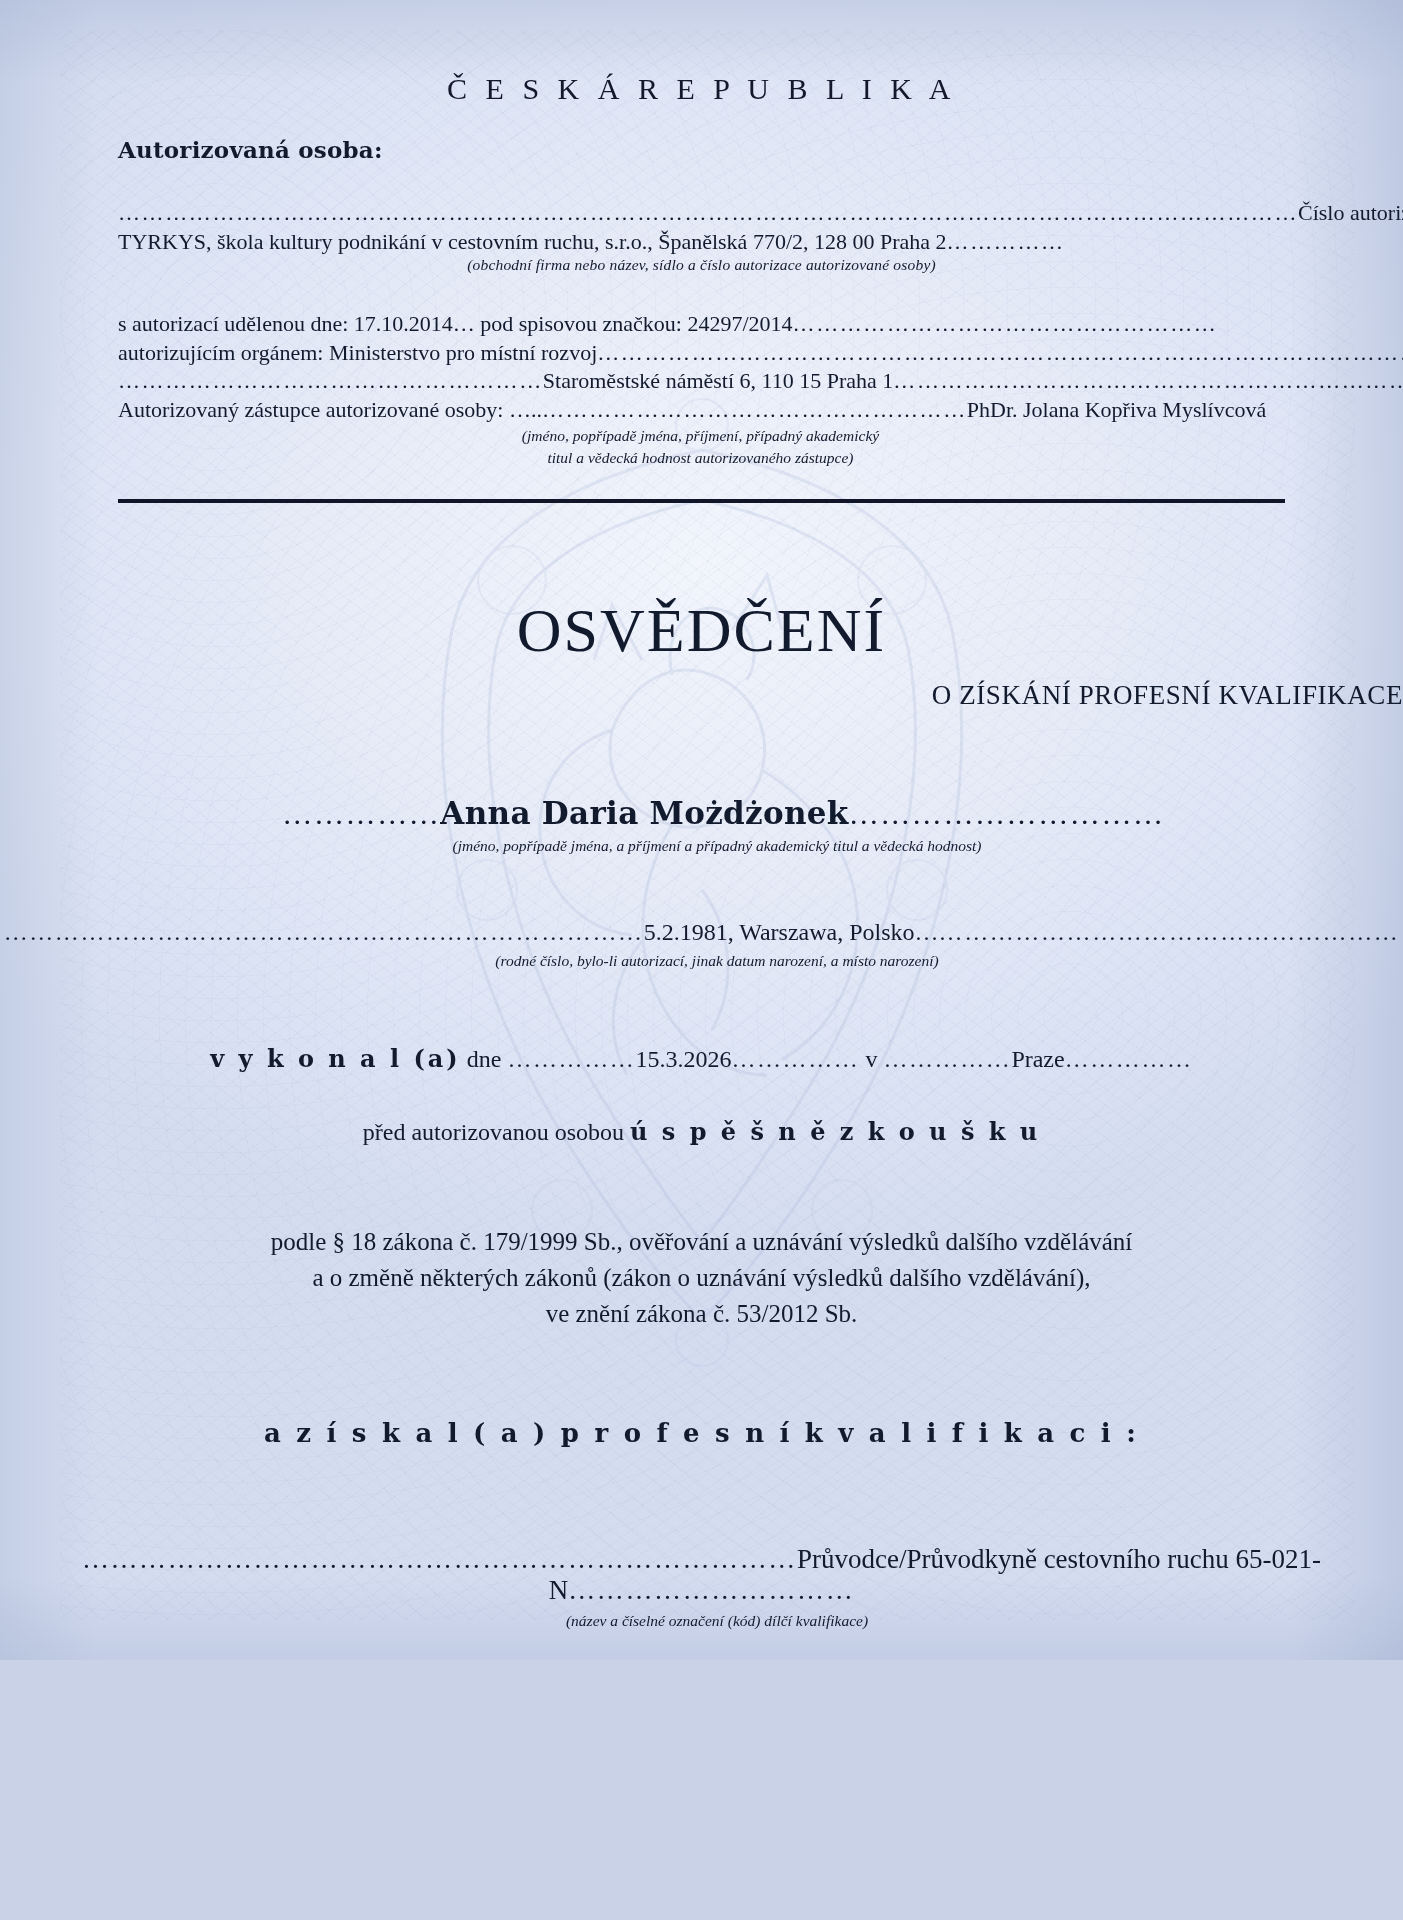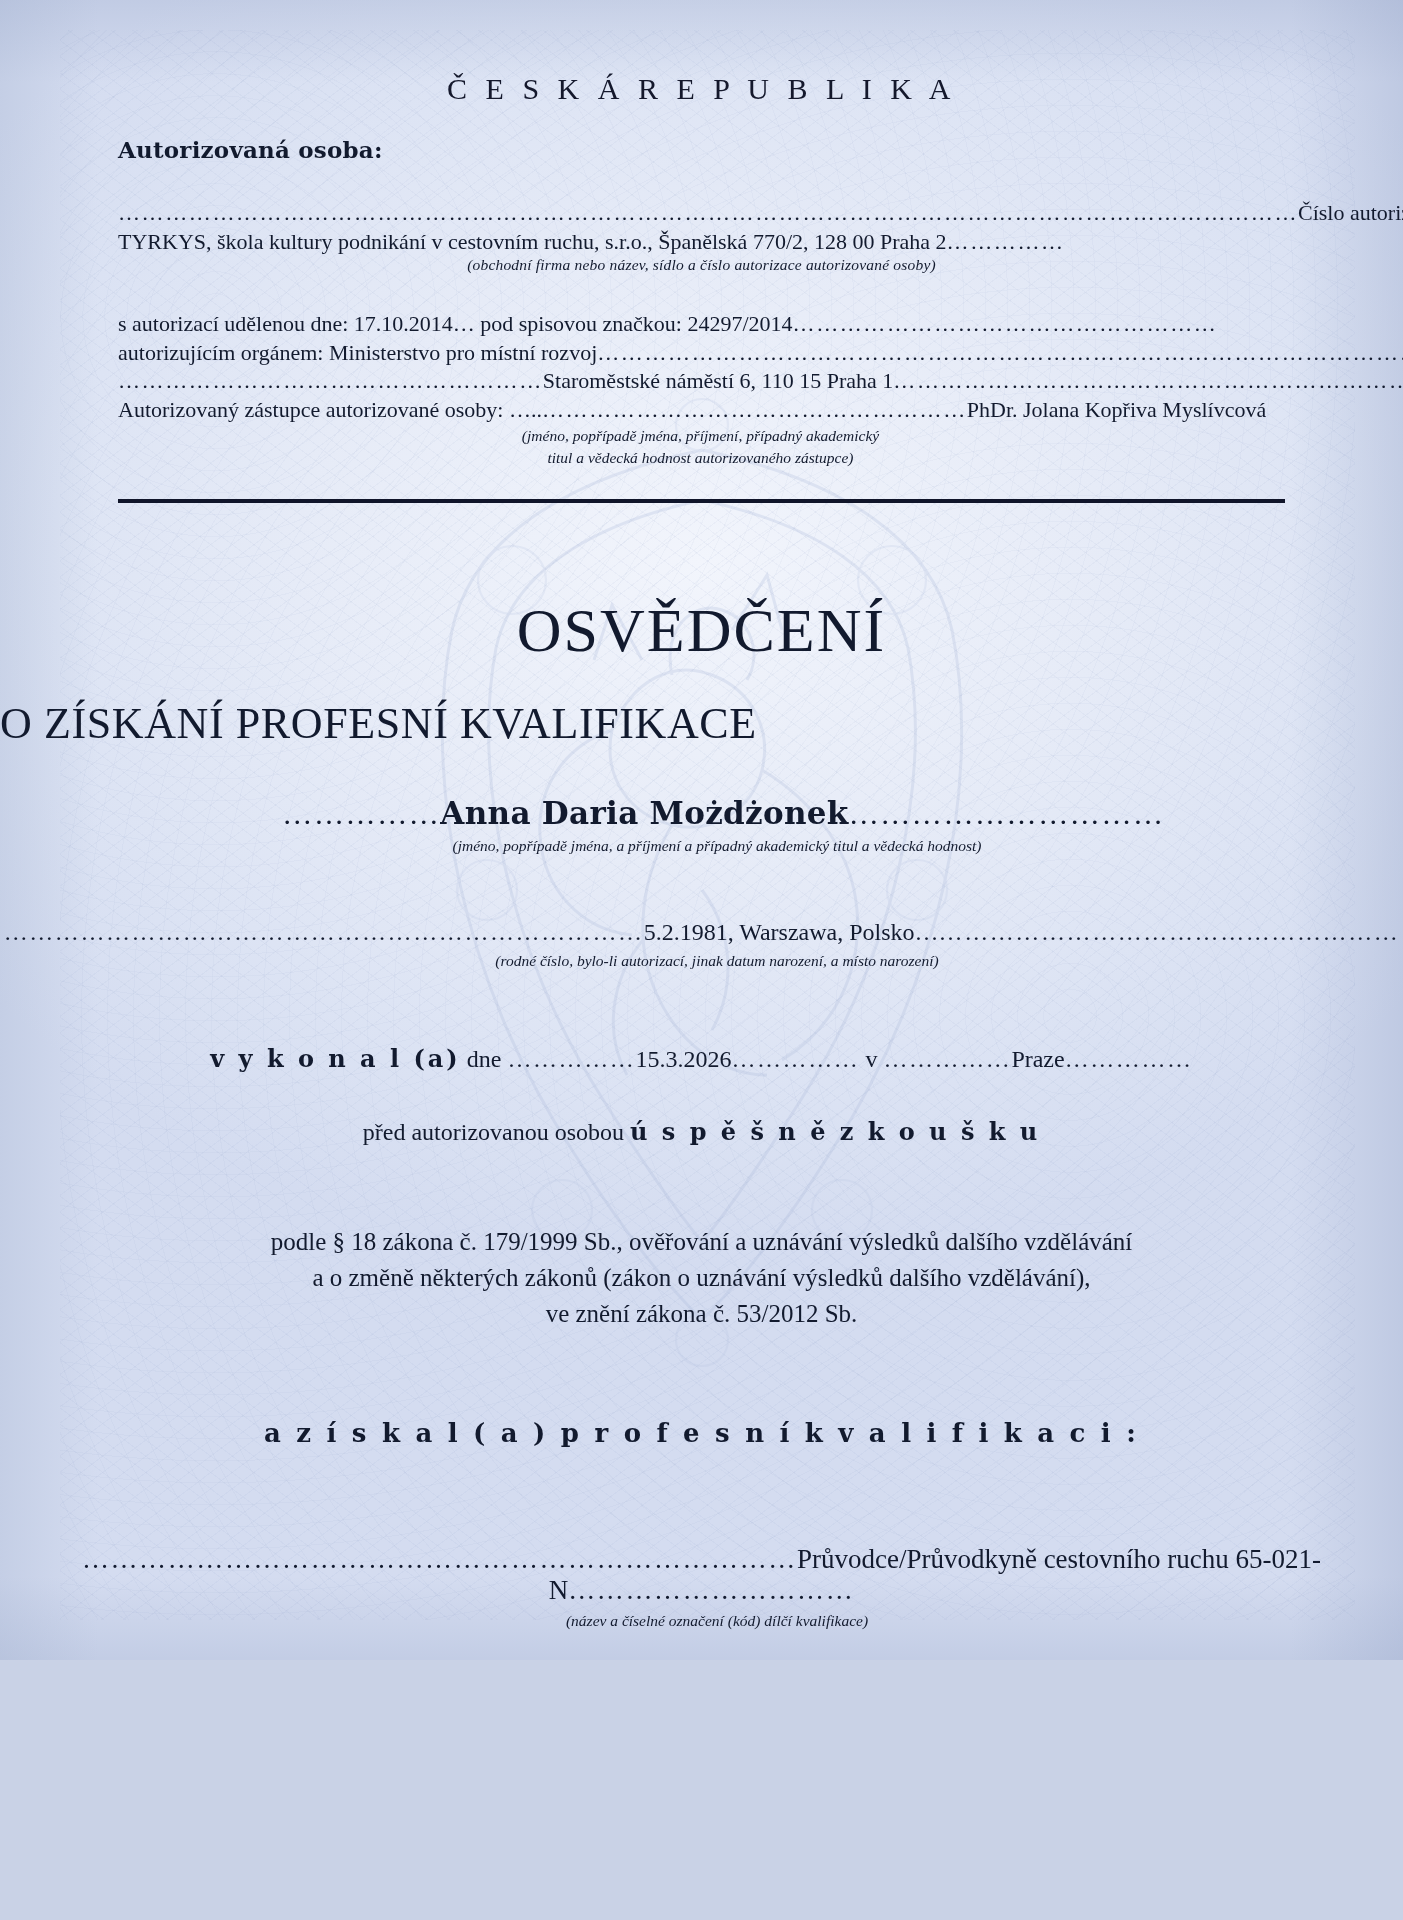--- a/index.html
+++ b/index.html
@@ -101,31 +101,31 @@
 
   
   .title {
     text-align: center;
     font-size: 62px;
     letter-spacing: 2px;
     margin-top: 92px;
     font-family: "Liberation Serif", serif;
   }
   .subtitle {
-    text-align: left;
-    font-size: 44px;
+    text-align: right;
+    font-size: 27px;
     letter-spacing: .6px;
-    margin-top: 32px;
+    margin-top: 14px;
     font-family: "Liberation Serif", serif;
   }
 
   
   .name-line {
     text-align: center;
-    margin-top: 46px;
+    margin-top: 84px;
     font-size: 30px;
     padding-left: 44px;
   }
   .name-line b {
     font-family: "DejaVu Serif", serif;
     font-weight: bold;
     font-size: 31px;
     letter-spacing: .3px;
   }
   .cap-center { text-align: center; font-style: italic; font-size: 15.5px; margin-top: 6px; padding-left: 31px; }

